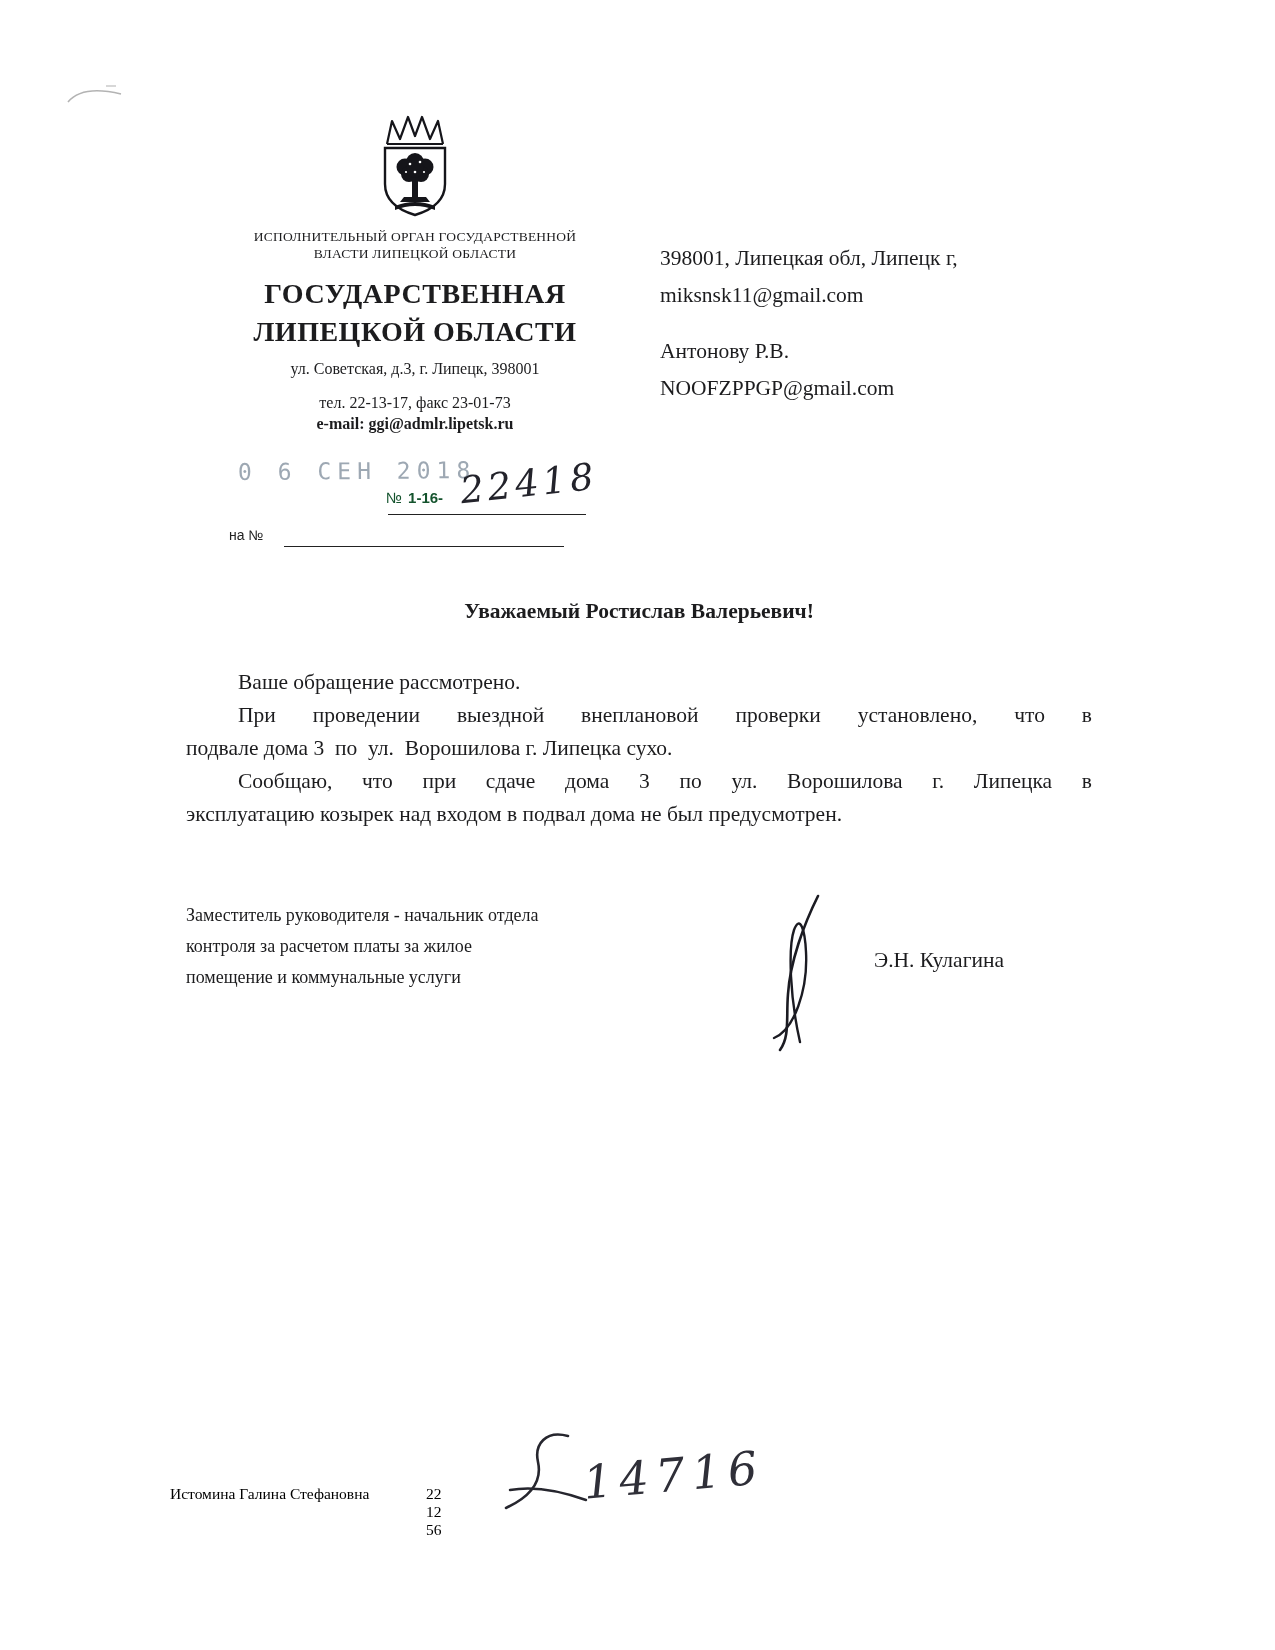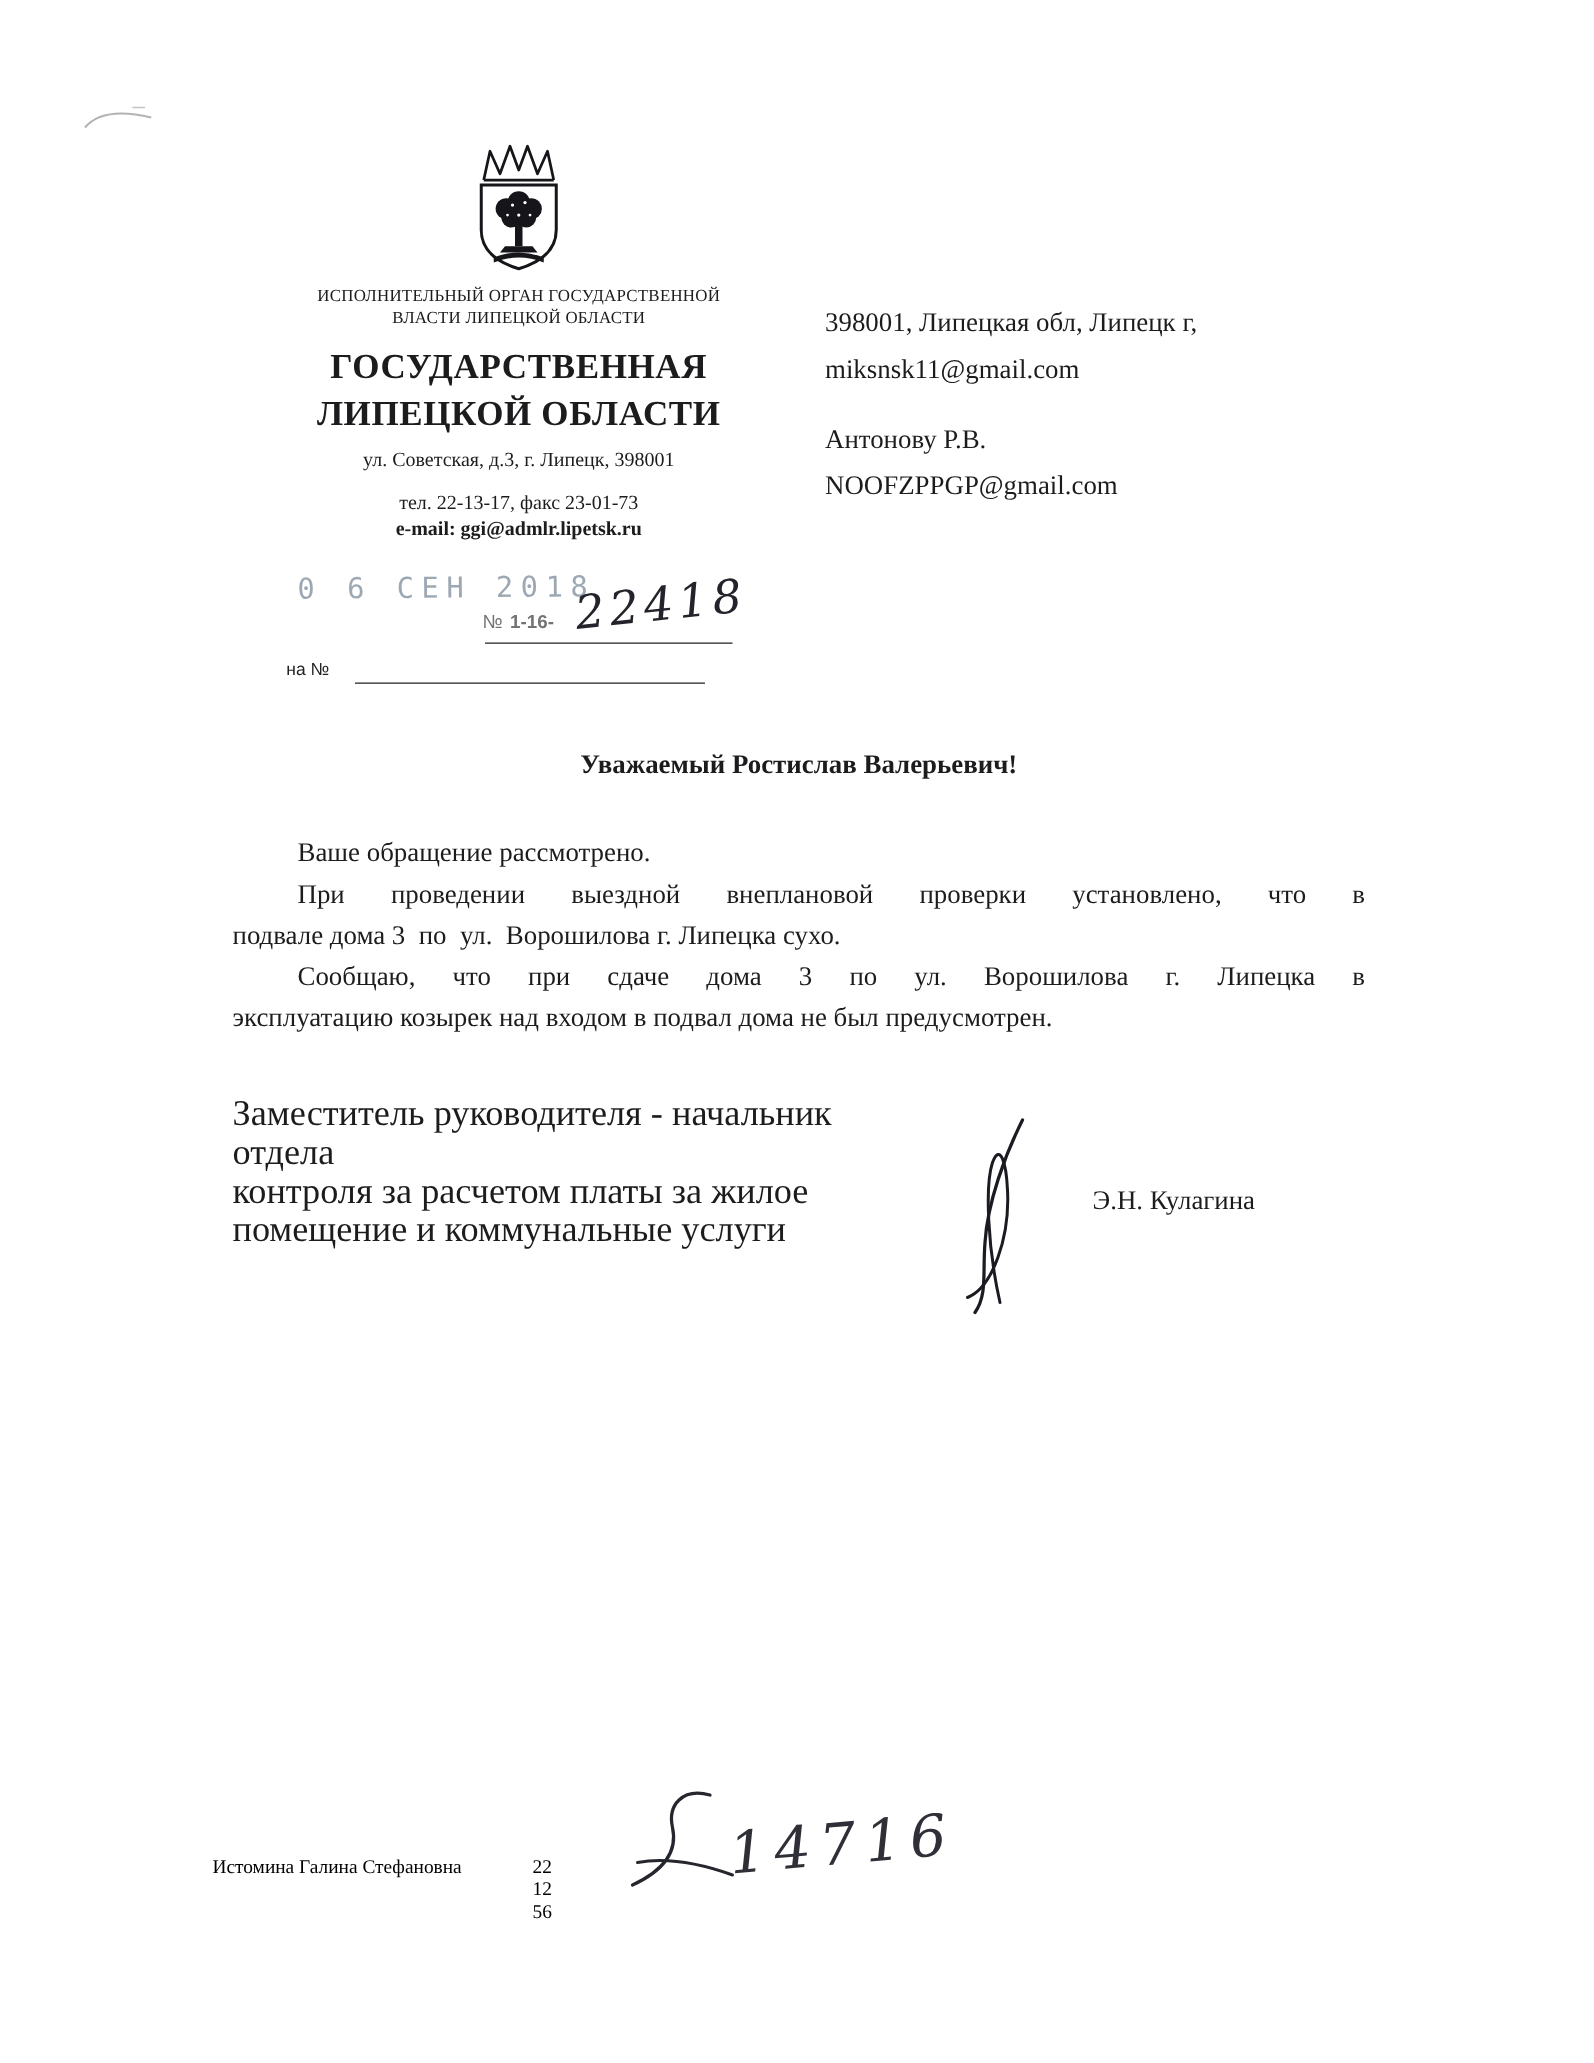--- a/index.html
+++ b/index.html
@@ -30,21 +30,21 @@
     position:absolute; left:238px; top:458px;
     font-family:"DejaVu Sans Mono", monospace;
     font-size:23px; letter-spacing:6px;
     color:#8d99a6; opacity:0.85;
     transform:rotate(-0.5deg);
     white-space:pre;
   }
   .numline {
     position:absolute; left:386px; top:489px;
     font-family:"Liberation Sans", sans-serif;
-    font-size:15px; font-weight:bold; color:#737373;
+    font-size:15px; font-weight:bold; color:#14532d;
   }
   .numline .nmk { font-weight:normal; margin-right:6px; }
   .handnum {
     position:absolute; left:460px; top:462px;
     font-family:"DejaVu Serif", serif; font-style:italic;
     font-size:37px; letter-spacing:4px; color:#23232b;
     transform:rotate(-6deg);
   }
   .underline { position:absolute; height:0; border-top:1.6px solid #222; }
   .u-doc { left:388px; top:514px; width:198px; }
@@ -62,21 +62,21 @@
   .bodyblock { position:absolute; left:186px; top:570px; width:906px; }
   .subject { font-size:21.5px; }
   .salutation { font-size:21.5px; font-weight:bold; text-align:center; margin-top:29px; }
   .paras { margin-top:42px; }
   .ln { font-size:21.5px; line-height:33px; }
   .ln-indent { text-indent:52px; }
   .ln-stretch { text-align:justify; text-align-last:justify; }
   .ln-pre { white-space:pre-wrap; }
 
   
-  .sig-title { position:absolute; left:186px; top:876px; width:560px; font-size:29px; line-height:31px; }
+  .sig-title { position:absolute; left:186px; top:900px; width:560px; font-size:18px; line-height:31px; }
   .signature-svg { position:absolute; left:760px; top:890px; }
   .sig-name { position:absolute; left:874px; top:948px; font-size:21.5px; }
 
   
   .footer { position:absolute; left:170px; top:1485px; font-family:Liberation Serif, serif; font-size:15.5px; color:#000000; }
   .exec-phone { position:absolute; left:256px; top:0; }
   .flourish-svg { position:absolute; left:498px; top:1430px; }
   .hand-number {
     position:absolute; left:583px; top:1448px;
     font-family:"DejaVu Serif", serif; font-style:italic;

